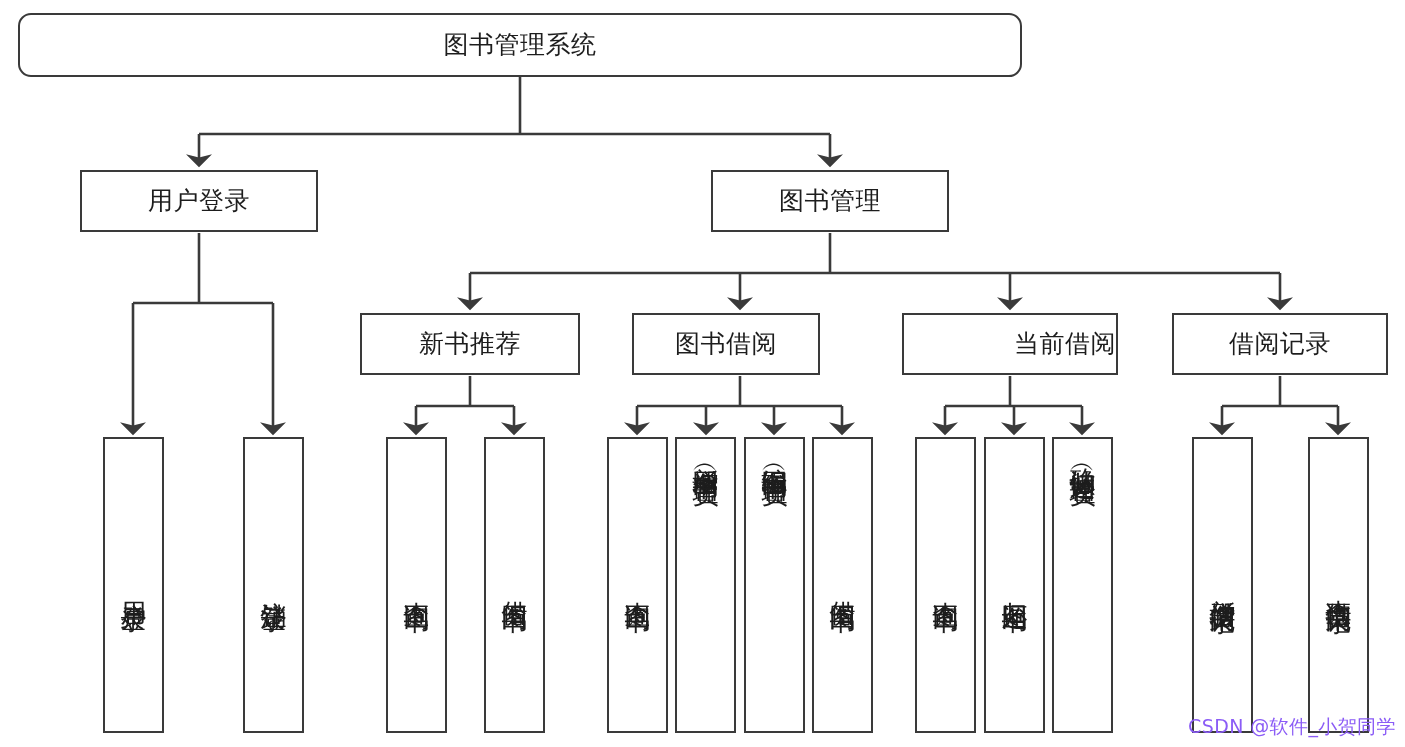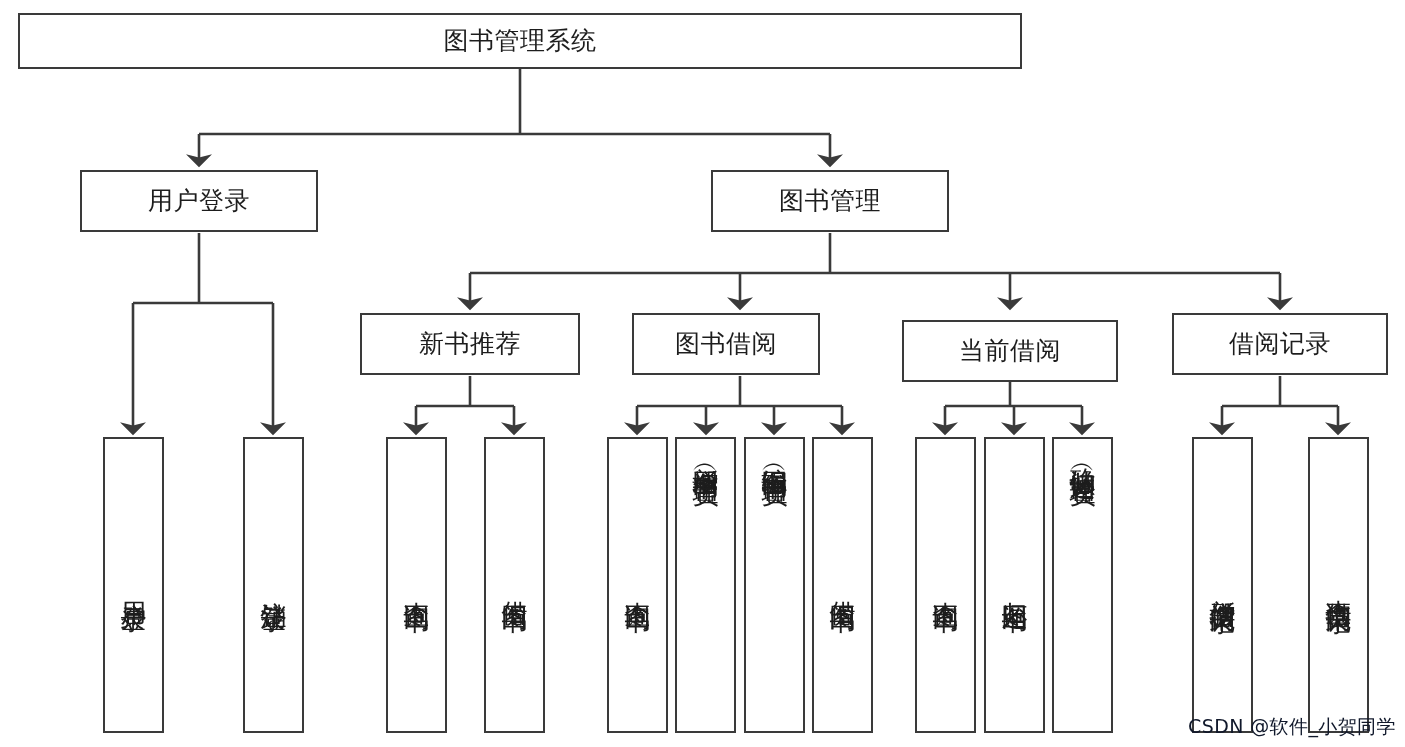--- a/index.html
+++ b/index.html
@@ -67,21 +67,21 @@
   }
   .node.vertical.centered {
     align-items: center;
     padding-top: 0;
   }
   .watermark {
     position: absolute;
     left: 1188px;
     top: 714px;
     font-size: 19px;
-    color: #0f172a;
+    color: #8b5cf6;
     font-family: "DejaVu Sans", "Liberation Sans", sans-serif;
     white-space: nowrap;
     letter-spacing: 0.4px;
   }
 </style>
 </head>
 <body>
 
 <div id="diagram-root">
 
@@ -128,38 +128,38 @@
       <path d="M 1014,406 L 1014,428" marker-end="url(#arrowhead)"></path>
       <path d="M 1082,406 L 1082,428" marker-end="url(#arrowhead)"></path>
 
       <path d="M 1280,376 L 1280,406"></path>
       <path d="M 1222,406 L 1338,406"></path>
       <path d="M 1222,406 L 1222,428" marker-end="url(#arrowhead)"></path>
       <path d="M 1338,406 L 1338,428" marker-end="url(#arrowhead)"></path>
     </g>
   </svg>
 
-  <div class="node root horizontal" style="left:18px; top:13px; width:1004px; height:56px;">
+  <div class="node root horizontal" style="left:18px; top:13px; width:1004px; height:64px;border-radius:13px;">
     <span class="node-label">图书管理系统</span>
   </div>
 
   <div class="node horizontal" style="left:80px; top:170px; width:238px; height:62px;">
     <span class="node-label">用户登录</span>
   </div>
   <div class="node horizontal" style="left:360px; top:313px; width:220px; height:62px;">
     <span class="node-label">新书推荐</span>
   </div>
 
   <div class="node horizontal" style="left:711px; top:170px; width:238px; height:62px;">
     <span class="node-label">图书管理</span>
   </div>
   <div class="node horizontal" style="left:632px; top:313px; width:188px; height:62px;">
     <span class="node-label">图书借阅</span>
   </div>
-  <div class="node horizontal" style="left:902px; top:320px; width:216px; height:62px;">
+  <div class="node horizontal" style="left:902px; top:313px; width:216px; height:62px;justify-content:flex-end;">
     <span class="node-label">当前借阅</span>
   </div>
   <div class="node horizontal" style="left:1172px; top:313px; width:216px; height:62px;justify-content:center;">
     <span class="node-label">借阅记录</span>
   </div>
 
   <div class="node vertical centered" style="left:103px; top:437px; width:61px; height:296px;">
     <span class="node-label">用户登录</span>
   </div>
   <div class="node vertical centered" style="left:243px; top:437px; width:61px; height:296px;">

